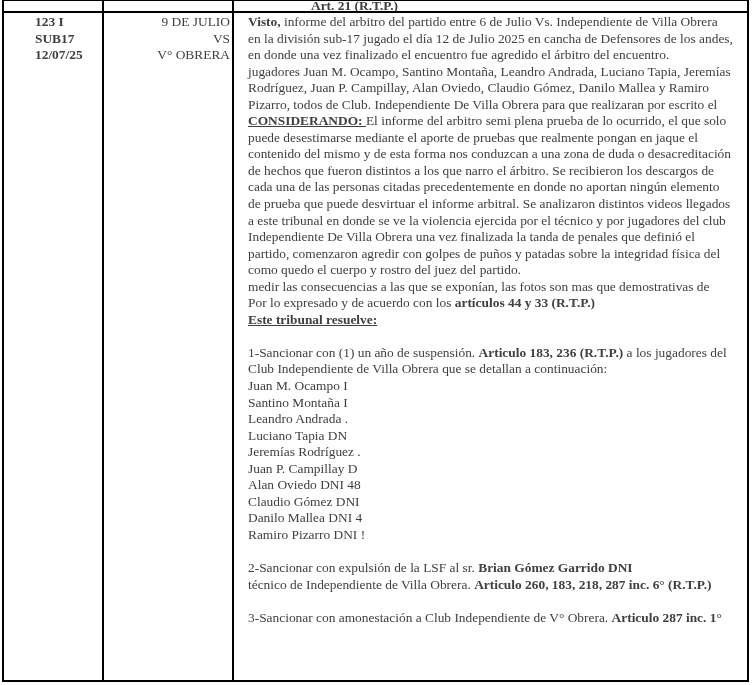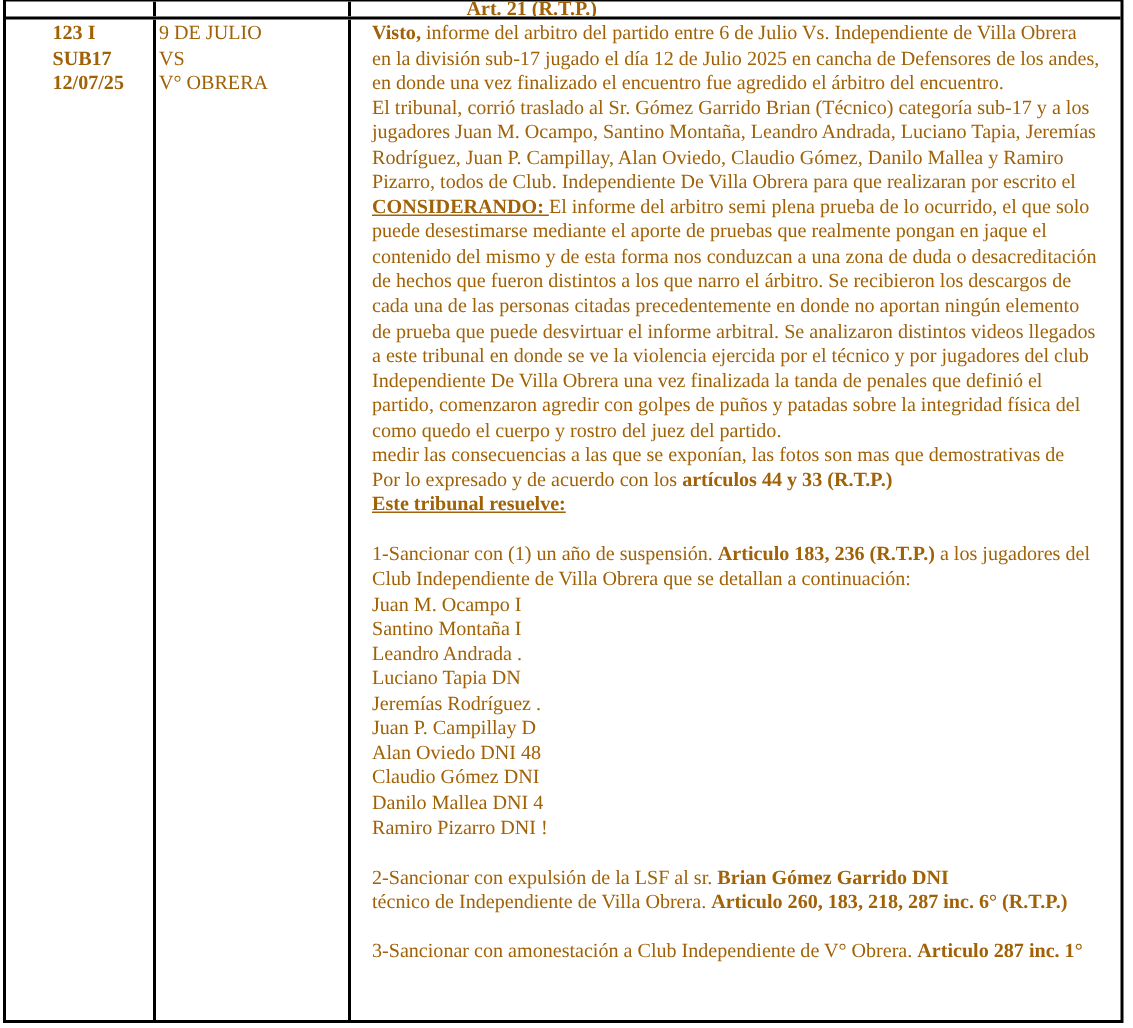--- a/index.html
+++ b/index.html
@@ -5,21 +5,21 @@
   html, body {
     margin: 0;
     padding: 0;
     background: #ffffff;
   }
   .page {
     position: relative;
     width: 755px;
     height: 685px;
     background: #ffffff;
-    color: #a16207;
+    color: #404040;
     font-family: "Liberation Serif", "DejaVu Serif", serif;
     font-size: 13.4px;
     overflow: hidden;
     text-decoration: underline;
   }
   .case-table {
     position: absolute;
     left: 2px;
     top: 0;
     width: 747px;
@@ -47,21 +47,21 @@
     width: 73px;
     border-right: 2px solid #000000;
     padding: 1px 2px 0 4px;
     font-weight: bold;
     margin-left: 27px;
   }
   .c2 {
     width: 130px;
     border-right: 2px solid #000000;
     padding: 1px 2px 0 2px;
-    text-align: left;
+    text-align: right;
   }
   .c3 {
     flex: 1;
     padding: 1px 2px 0 14px;
   }
   .row-top .c1, .row-top .c2 { padding: 0; }
   .prev-article {
     font-weight: bold;
     padding-left: 63px;
     margin-top: -4px;
@@ -98,21 +98,20 @@
         </div>
       <div class="cell c2">
           <div class="line">9 DE JULIO</div>
           <div class="line">VS</div>
           <div class="line">V° OBRERA</div>
         </div>
       <div class="cell c3">
           <div class="line"><span class="b">Visto,</span><span> informe del arbitro del partido entre 6 de Julio Vs. Independiente de Villa Obrera</span></div>
           <div class="line"><span>en la división sub-17 jugado el día 12 de Julio 2025 en cancha de Defensores de los andes,</span></div>
           <div class="line"><span>en donde una vez finalizado el encuentro fue agredido el árbitro del encuentro.</span></div>
-          <div class="line"><span>El tribunal, corrió traslado al Sr. Gómez Garrido Brian (Técnico) categoría sub-17 y a los</span></div>
           <div class="line"><span>jugadores Juan M. Ocampo, Santino Montaña, Leandro Andrada, Luciano Tapia, Jeremías</span></div>
           <div class="line"><span>Rodríguez, Juan P. Campillay, Alan Oviedo, Claudio Gómez, Danilo Mallea y Ramiro</span></div>
           <div class="line"><span>Pizarro, todos de Club. Independiente De Villa Obrera para que realizaran por escrito el</span></div>
           <div class="line"><span class="b u">CONSIDERANDO: </span><span>El informe del arbitro semi plena prueba de lo ocurrido, el que solo</span></div>
           <div class="line"><span>puede desestimarse mediante el aporte de pruebas que realmente pongan en jaque el</span></div>
           <div class="line"><span>contenido del mismo y de esta forma nos conduzcan a una zona de duda o desacreditación</span></div>
           <div class="line"><span>de hechos que fueron distintos a los que narro el árbitro. Se recibieron los descargos de</span></div>
           <div class="line"><span>cada una de las personas citadas precedentemente en donde no aportan ningún elemento</span></div>
           <div class="line"><span>de prueba que puede desvirtuar el informe arbitral. Se analizaron distintos videos llegados</span></div>
           <div class="line"><span>a este tribunal en donde se ve la violencia ejercida por el técnico y por jugadores del club</span></div>

